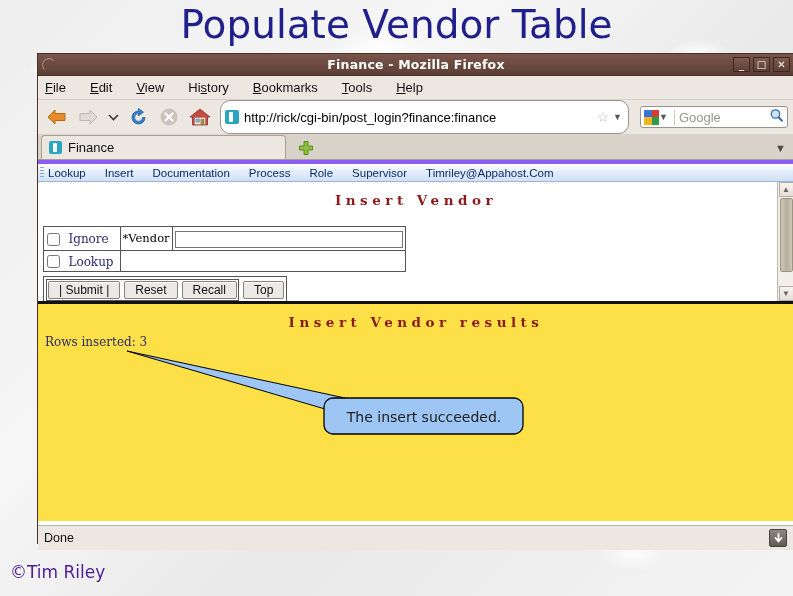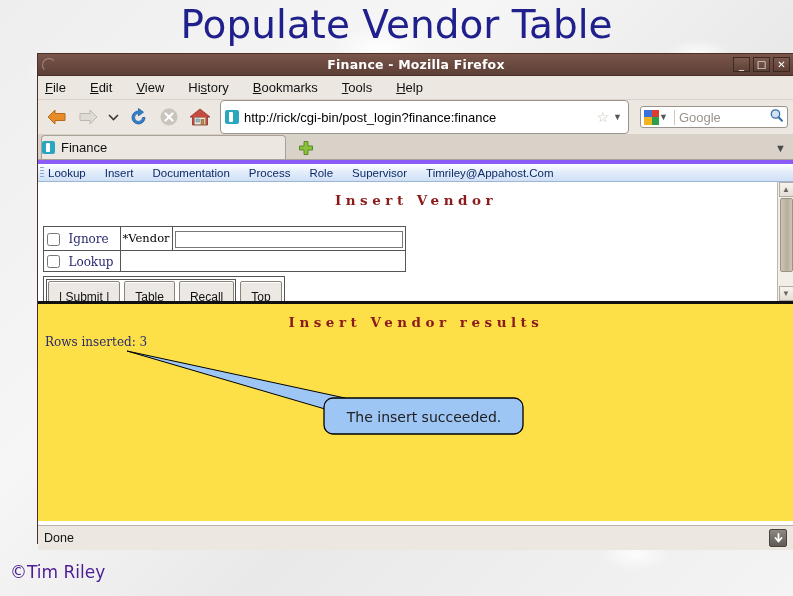--- a/index.html
+++ b/index.html
@@ -151,21 +151,21 @@
     height: 26px;
     display: flex;
     align-items: center;
     justify-content: center;
   }
   .urlbar {
     flex: 1;
     height: 22px;
     background: #fff;
     border: 1px solid #9a948c;
-    border-radius: 4px;
+    border-radius: 10px;
     display: flex;
     align-items: center;
     padding: 16px 4px;
     box-sizing: border-box;
     margin-left: 2px;
   }
   .url-favicon {
     width: 14px; height: 14px;
     background: #2aa6bf;
     border-radius: 2px;
@@ -236,20 +236,21 @@
   .tab {
     width: 245px;
     height: 24px;
     background: #ece7e1;
     border: 1px solid #a9a198;
     border-bottom: none;
     border-top-left-radius: 4px;
     border-top-right-radius: 4px;
     display: flex;
     align-items: center;
+    padding-left: 7px;
     box-sizing: border-box;
     margin-left: 3px;
   }
   .tab-favicon {
     width: 13px; height: 13px;
     background: #2aa6bf;
     border-radius: 2px;
     margin-right: 6px;
     position: relative;
     flex: none;
@@ -407,21 +408,21 @@
     display: inline-flex;
     gap: 4px;
   }
   .gbtn {
     background: #ece9e4;
     border: 1px solid #8a837a;
     border-radius: 2px;
     font-family: "Liberation Sans", sans-serif;
     font-size: 12px;
     color: #111;
-    padding: 8px 10px;
+    padding: 1px 10px;
     box-shadow: inset 0 1px 0 #fff;
     white-space: nowrap;
   }
 
   
   .vscroll {
     position: absolute;
     right: 0; top: 0; bottom: 0;
     width: 16px;
     background: #f2efe9;
@@ -641,21 +642,21 @@
             <span class="cb-label">Lookup</span>
           </td>
           <td colspan="2">&nbsp;</td>
         </tr>
       </tbody>
         </table>
 
       <div class="btn-table">
         <div class="btn-group">
           <div class="gbtn">|  Submit  |</div>
-          <div class="gbtn">Table</div>
+          <div class="gbtn">Reset</div>
           <div class="gbtn">Recall</div>
         </div>
         <div class="gbtn">Top</div>
       </div>
 
       <div class="vscroll">
         <div class="vscroll-arrow">▲</div>
         <div class="vscroll-track">
           <div class="vscroll-thumb" style="height:74px"></div>
         </div>

